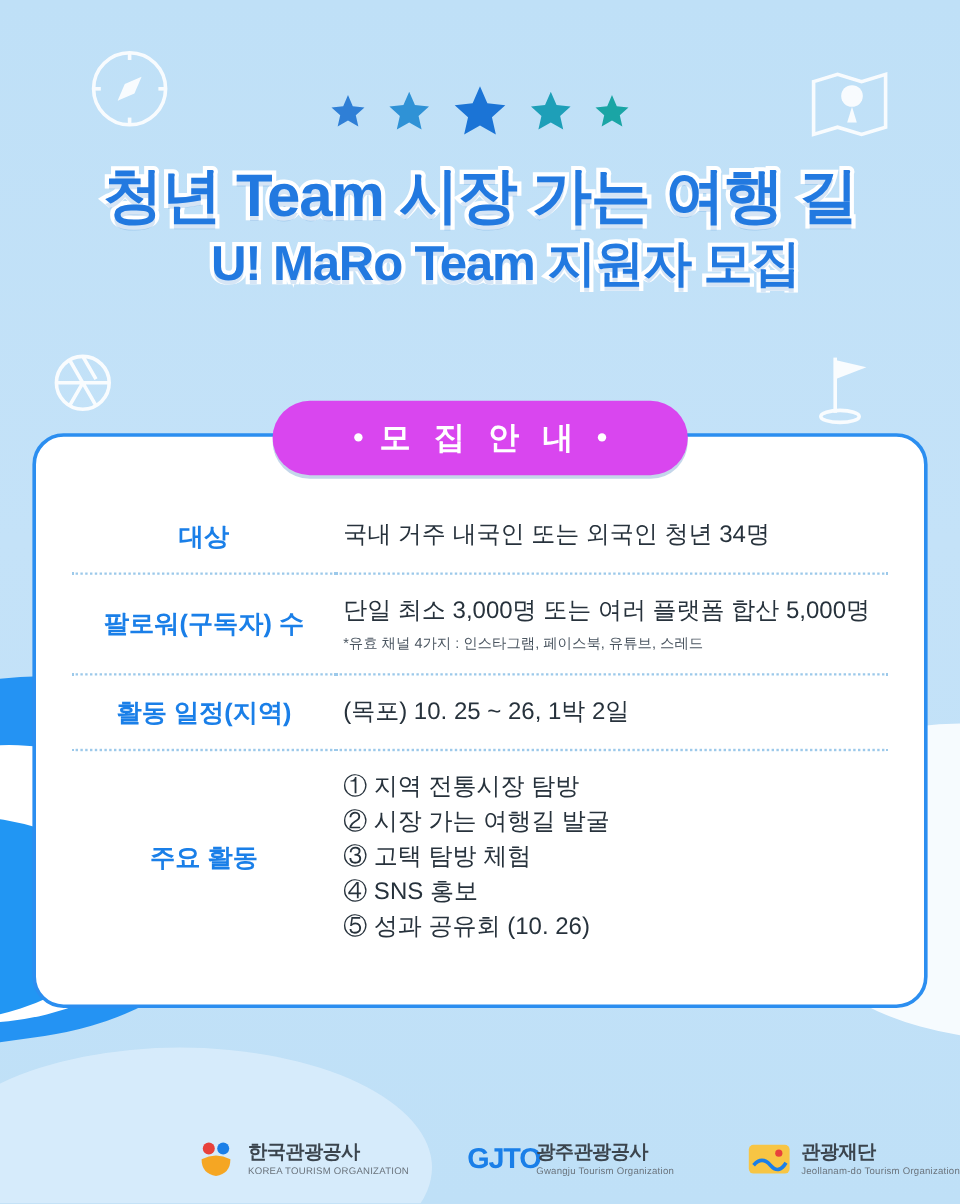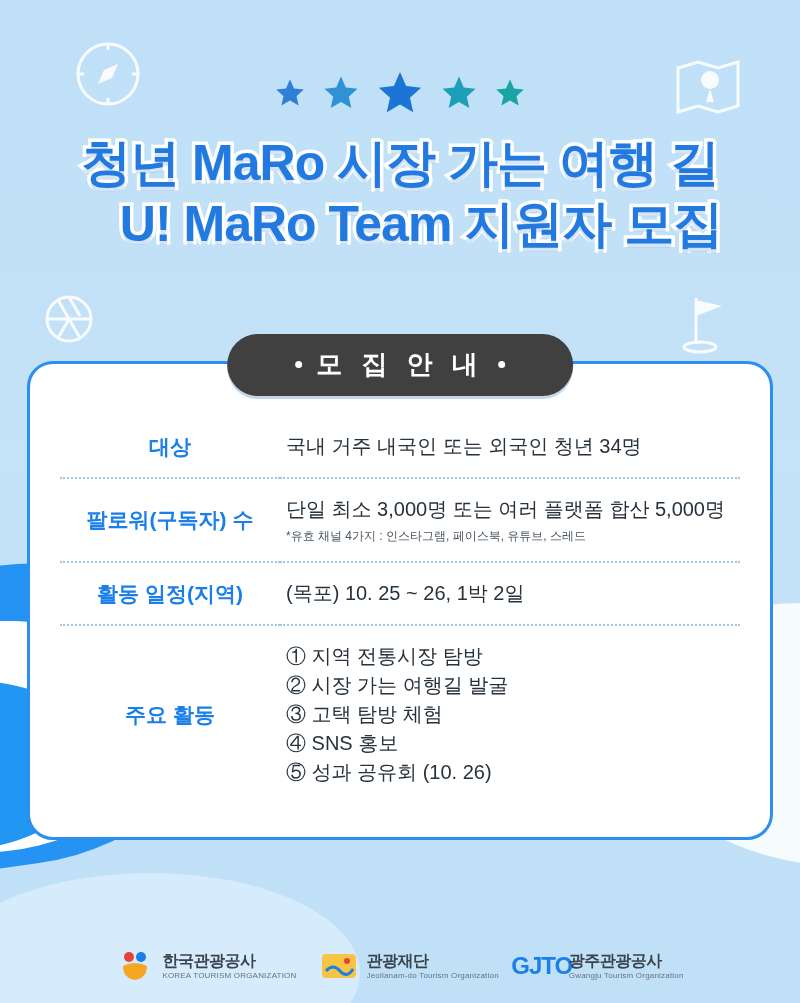--- a/index.html
+++ b/index.html
@@ -103,39 +103,39 @@
     font-weight: bold;
     letter-spacing: -1px;
     line-height: 1.18;
     color: #2279e0;
     -webkit-text-stroke: 7px #ffffff;
     paint-order: stroke fill;
     text-shadow:
       0 4px 0 rgba(30,110,200,.18);
   }
   .title-1 { font-size: 50px; }
-  .title-2 { font-size: 50px; margin-top: 2px; margin-left: 42px; }
+  .title-2 { font-size: 41px; margin-top: 2px; margin-left: 42px; }
 
   
   .card {
     position: absolute;
     left: 27px;
     top: 361px;
     width: 746px;
     background: #ffffff;
     border: 3px solid #2b8ef0;
     border-radius: 26px;
     padding: 52px 30px 34px;
   }
   .badge {
     position: absolute;
     left: 50%;
     top: 334px;
     transform: translateX(-50%);
-    background: #404040;
+    background: #d946ef;
     color: #ffffff;
     font-size: 26px;
     font-weight: bold;
     letter-spacing: 6px;
     padding: 13px 54px 14px;
     border-radius: 32px;
     box-shadow: 0 3px 0 rgba(20,90,170,.25);
     z-index: 5;
     white-space: nowrap;
     text-align: center;
@@ -182,23 +182,23 @@
     margin-top: 4px;
   }
   .list-line { display: block; }
 
   
   .footer {
     position: absolute;
     left: 0; right: 0;
     bottom: 18px;
     display: flex;
-    justify-content: center;
+    justify-content: flex-end;
     align-items: center;
-    gap: 24px;
+    gap: 60px;
   }
   .logo {
     display: flex;
     align-items: center;
     gap: 8px;
   }
   .logo-mark {
     width: 38px; height: 38px;
     display: flex; align-items: center; justify-content: center;
   }
@@ -281,21 +281,21 @@
     </svg>
   <svg class="star" width="36" height="36" viewBox="0 0 24 24">
       <polygon points="12,1 15.2,8.4 23,9.2 17.2,14.5 18.9,22 12,18 5.1,22 6.8,14.5 1,9.2 8.8,8.4" fill="#1e9fb8"></polygon>
     </svg>
   <svg class="star" width="30" height="30" viewBox="0 0 24 24">
       <polygon points="12,1 15.2,8.4 23,9.2 17.2,14.5 18.9,22 12,18 5.1,22 6.8,14.5 1,9.2 8.8,8.4" fill="#1aa5a5"></polygon>
     </svg>
 </div>
 
 <div class="titles">
-  <div class="title-1">청년 MaRo 시장 가는 여행 길</div>
+  <div class="title-1">청년 Team 시장 가는 여행 길</div>
   <div class="title-2">U! MaRo Team 지원자 모집</div>
 </div>
 
 <div class="badge">
   <span class="dot"></span><span>모 집 안 내</span><span class="dot"></span>
 </div>
 
 <div class="card">
   <table class="info">
     <tbody>
@@ -342,34 +342,34 @@
         <path d="M6 18 Q18 12 30 18 Q30 30 18 32 Q6 30 6 18 Z" fill="#f5a623"></path>
       </svg>
     </span>
     <span class="logo-text">
       <span class="ko">한국관광공사</span>
       <span class="en">KOREA TOURISM ORGANIZATION</span>
     </span>
   </div>
 
   <div class="logo">
+    <span class="logo-mark gjto-mark">GJTO</span>
+    <span class="logo-text">
+      <span class="ko">광주관광공사</span>
+      <span class="en">Gwangju Tourism Organization</span>
+    </span>
+  </div>
+
+  <div class="logo">
     <span class="logo-mark">
       <svg width="36" height="30" viewBox="0 0 36 30">
         <rect x="1" y="3" width="34" height="24" rx="4" fill="#f7c544"></rect>
         <path d="M5 20 Q12 12 19 20 Q26 28 32 18" stroke="#1a7fe8" stroke-width="3" fill="none"></path>
         <circle cx="26" cy="10" r="3" fill="#e8413b"></circle>
       </svg>
     </span>
     <span class="logo-text">
       <span class="ko">관광재단</span>
       <span class="en">Jeollanam-do Tourism Organization</span>
     </span>
   </div>
 
-  <div class="logo">
-    <span class="logo-mark gjto-mark">GJTO</span>
-    <span class="logo-text">
-      <span class="ko">광주관광공사</span>
-      <span class="en">Gwangju Tourism Organization</span>
-    </span>
-  </div>
-
 </div>
 
 </body></html>

